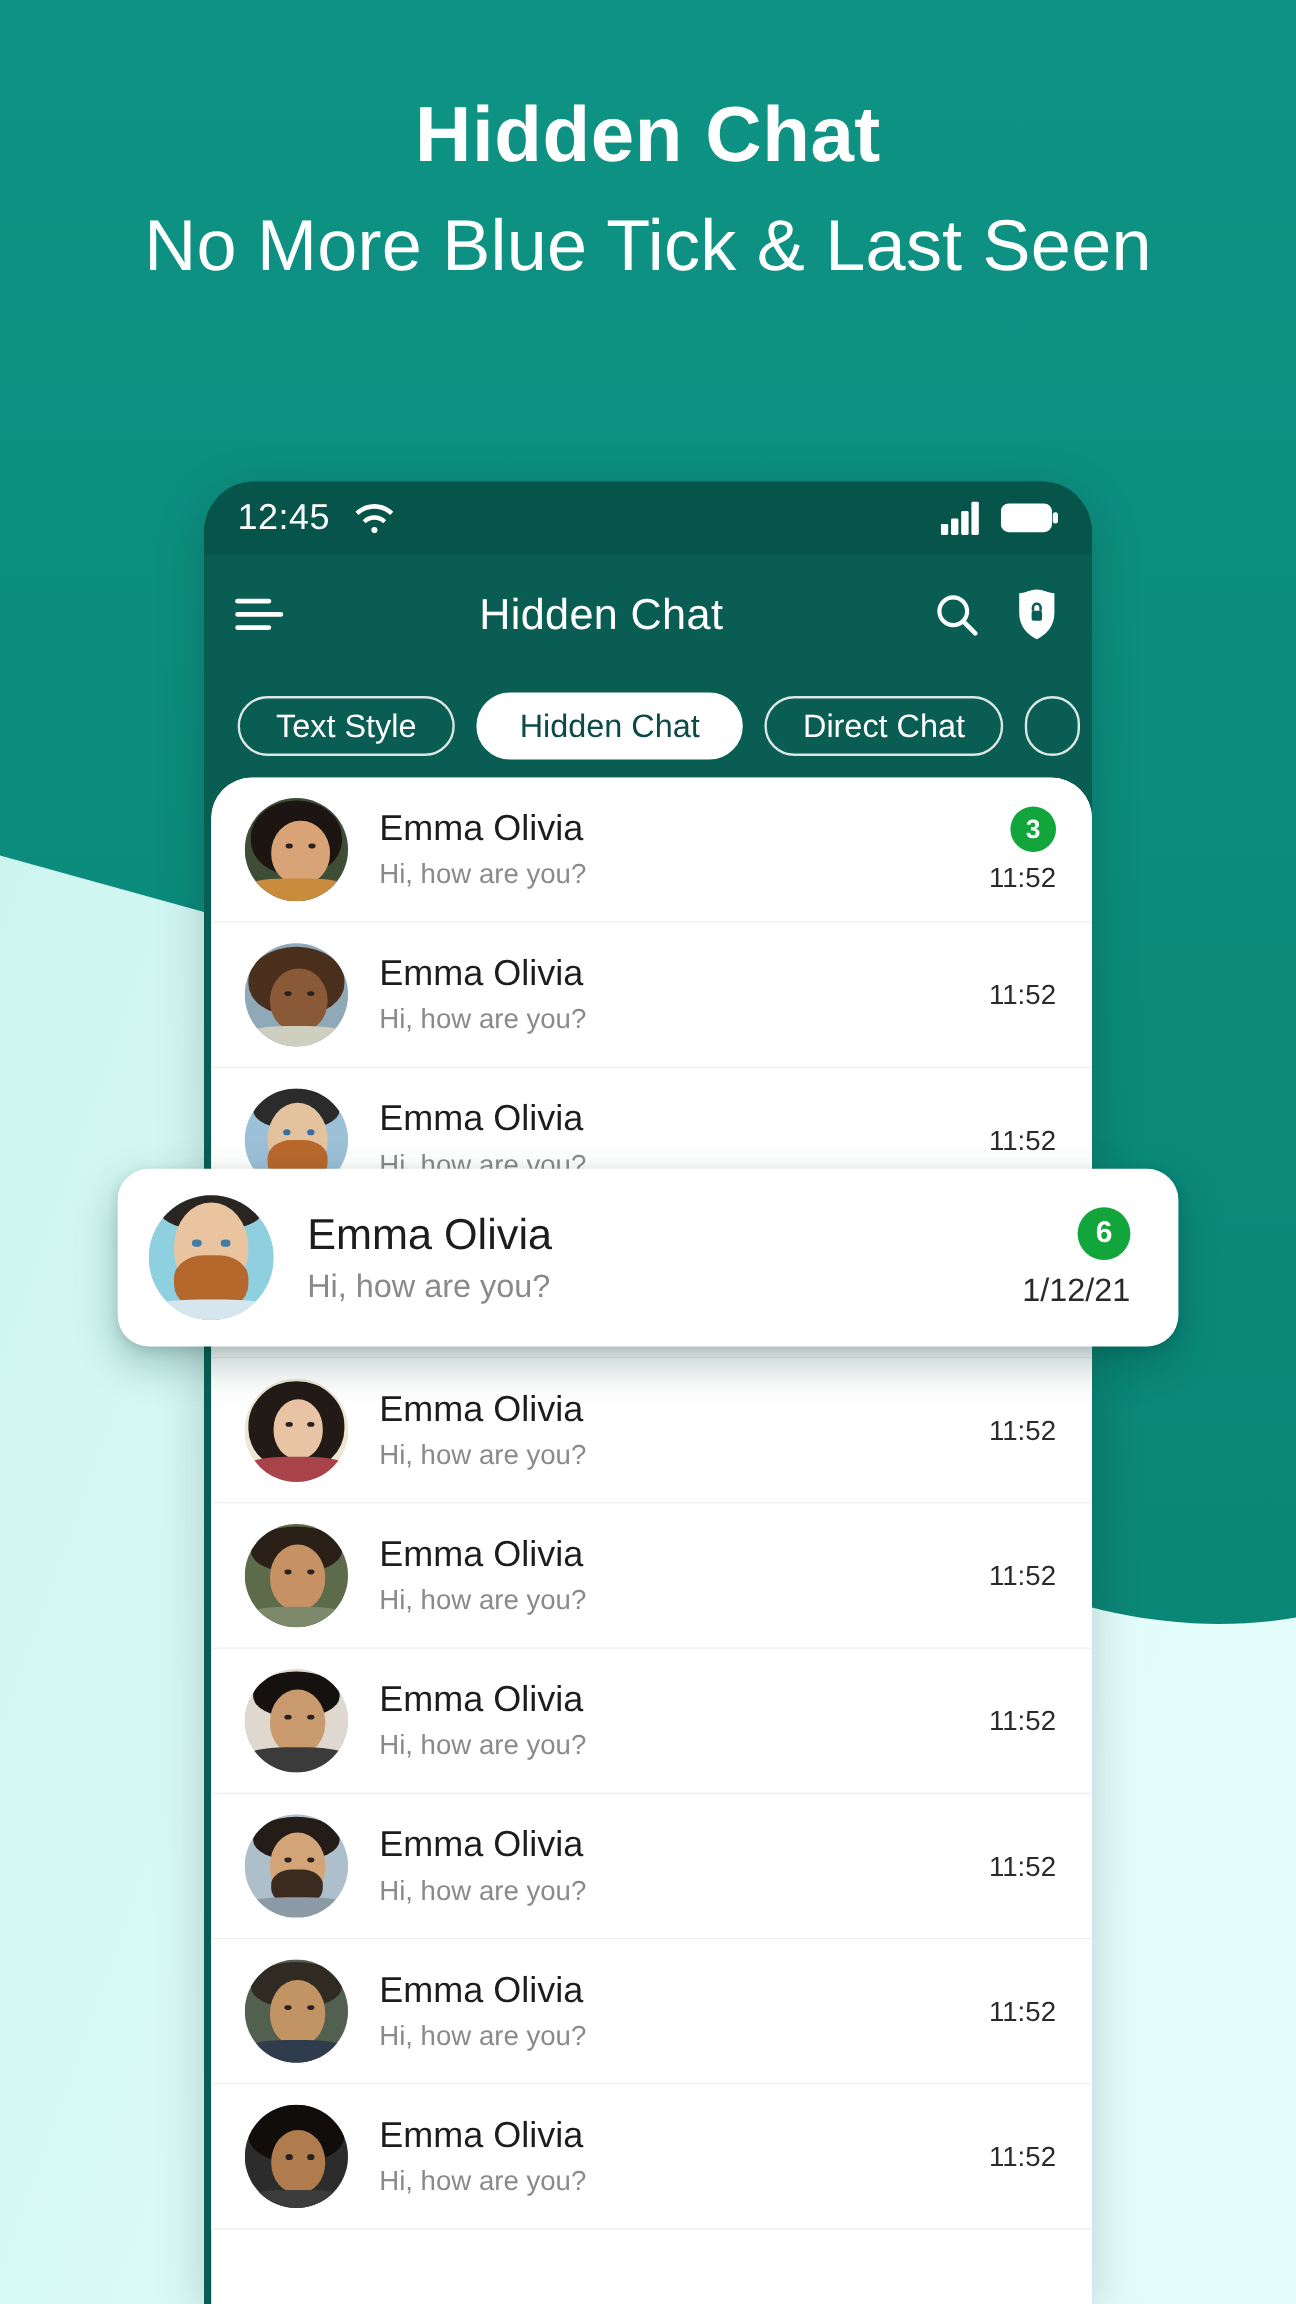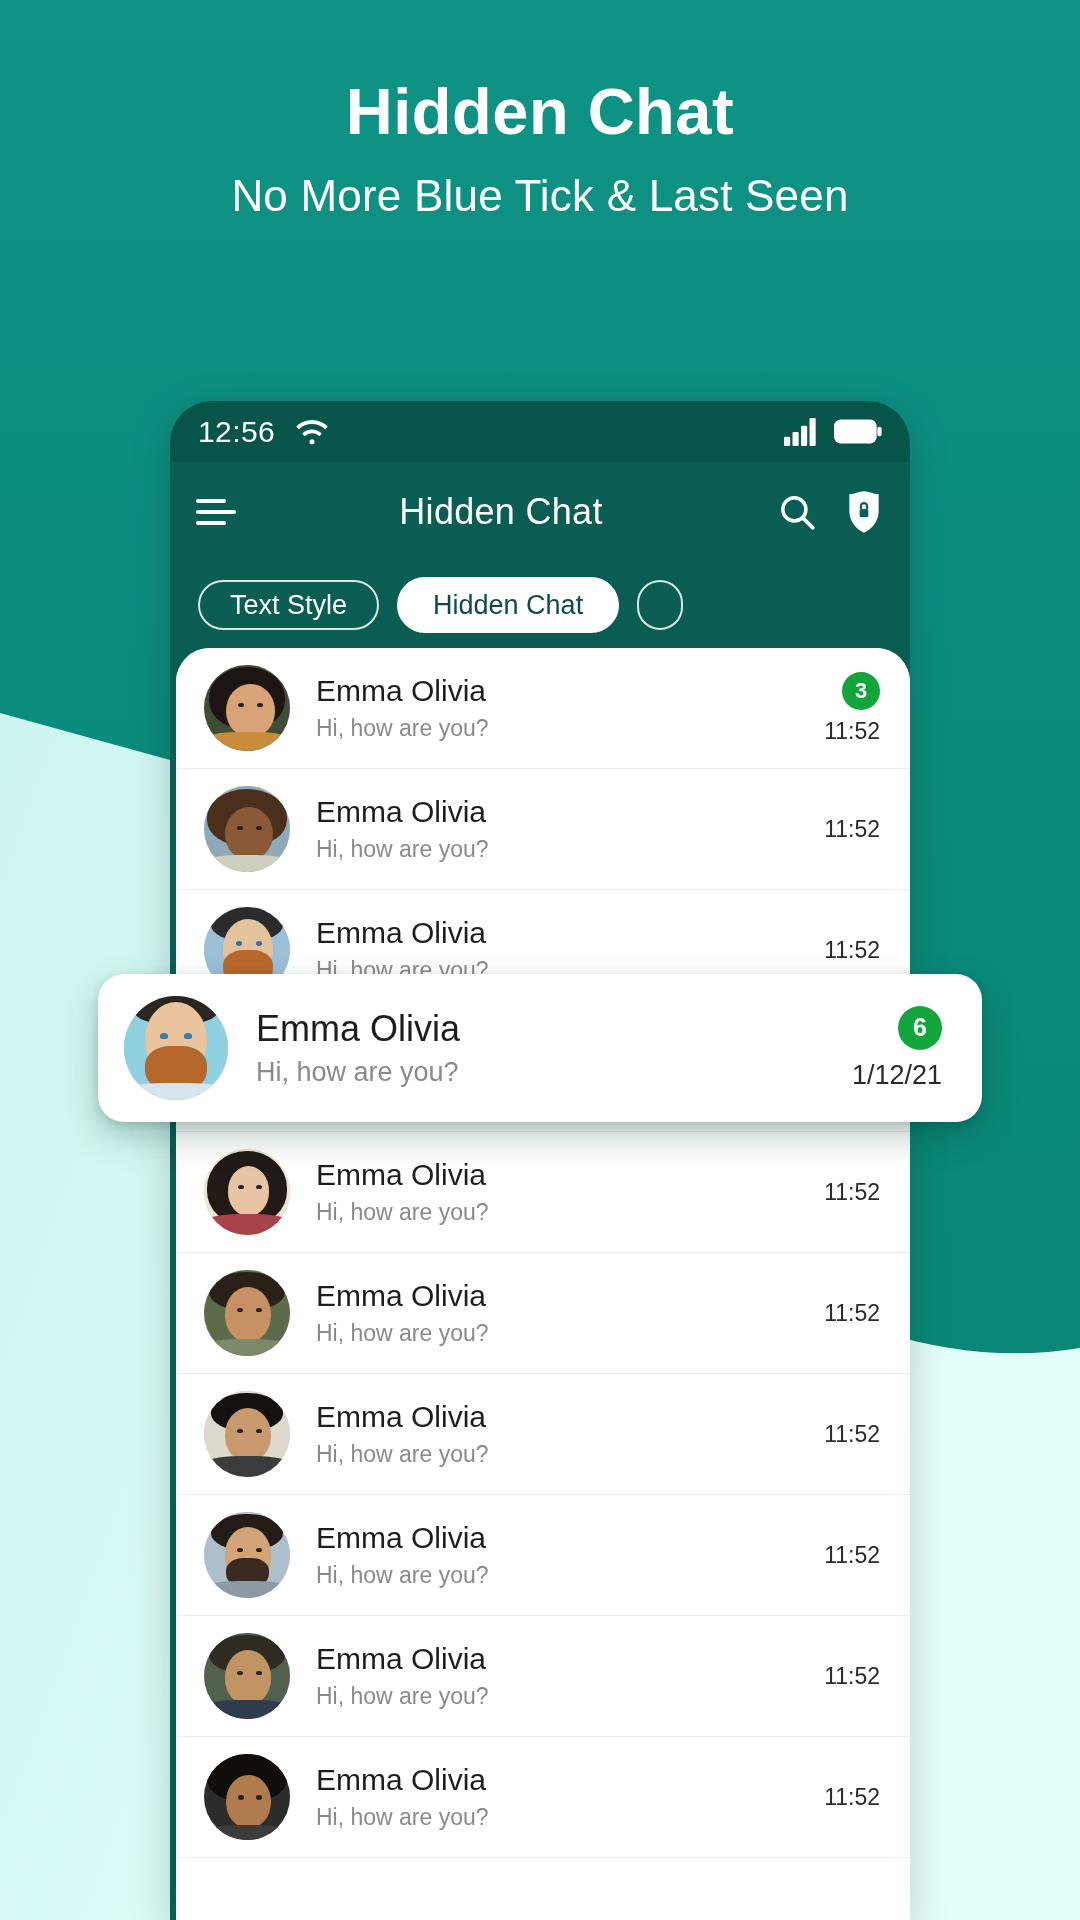--- a/index.html
+++ b/index.html
@@ -45,21 +45,21 @@
   }
   .headline {
     font-size: 65px;
     font-weight: bold;
     color: #ffffff;
     letter-spacing: 0.5px;
     line-height: 1.05;
     margin: 0;
   }
   .subheadline {
-    font-size: 44px;
+    font-size: 60px;
     font-weight: normal;
     color: #ffffff;
     letter-spacing: 0.2px;
     margin: 26px 0 0 0;
     line-height: 1.1;
   }
 
   
   .phone {
     position: absolute;
@@ -302,21 +302,21 @@
 
   <div class="headline-wrap">
     <h1 class="headline">Hidden Chat</h1>
     <p class="subheadline">No More Blue Tick &amp; Last Seen</p>
   </div>
 
   <div class="phone">
     <div class="phone-screen">
 
       <div class="statusbar">
-        <span class="sb-time">12:56</span>
+        <span class="sb-time">12:45</span>
         <svg class="sb-wifi" width="38" height="30" viewBox="0 0 24 20">
           <path d="M12 18.2a1.7 1.7 0 100-3.4 1.7 1.7 0 000 3.4z" fill="#fff"></path>
           <path d="M12 10.8c1.9 0 3.6.75 4.85 1.96l1.7-1.75A9.75 9.75 0 0012 8.3a9.75 9.75 0 00-6.55 2.7l1.7 1.76A6.9 6.9 0 0112 10.8z" fill="#fff"></path>
           <path d="M12 4.6c3.4 0 6.5 1.33 8.8 3.5l1.7-1.76A14.9 14.9 0 0012 2 14.9 14.9 0 001.5 6.34l1.7 1.76A12.6 12.6 0 0112 4.6z" fill="#fff"></path>
         </svg>
         <span class="sb-right">
           <svg width="34" height="30" viewBox="0 0 22 18">
             <rect x="0" y="12" width="4" height="6" fill="#fff" rx="0.8"></rect>
             <rect x="5.5" y="9" width="4" height="9" fill="#fff" rx="0.8"></rect>
             <rect x="11" y="5" width="4" height="13" fill="#fff" rx="0.8"></rect>
@@ -345,20 +345,21 @@
             <path d="M12 0.6 C 8.6 0.6 6.6 2.4 3.2 2.4 V 12.4 C 3.2 19 7.6 23.4 12 25.4 C 16.4 23.4 20.8 19 20.8 12.4 V 2.4 C 17.4 2.4 15.4 0.6 12 0.6 Z" fill="#fff"></path>
             <rect x="9.4" y="11.2" width="5.2" height="5" rx="1" fill="#0a5d52"></rect>
             <path d="M10.1 11.2 v-1.6 a1.9 1.9 0 013.8 0 v1.6" fill="none" stroke="#0a5d52" stroke-width="1.3"></path>
           </svg>
         </span>
       </div>
 
       <div class="tabs">
         <div class="chip">Text Style</div>
         <div class="chip active">Hidden Chat</div>
+        <div class="chip">Direct Chat</div>
         <div class="chip partial"></div>
       </div>
 
       <div class="listpanel">
 
         <div class="row">
           <span class="avatar">
             <span class="face">
               <span class="bg" style="background:#3e4d35"></span>
               <span class="hair" style="left:6%;top:2%;width:88%;height:72%;background:#1d1512"></span>

